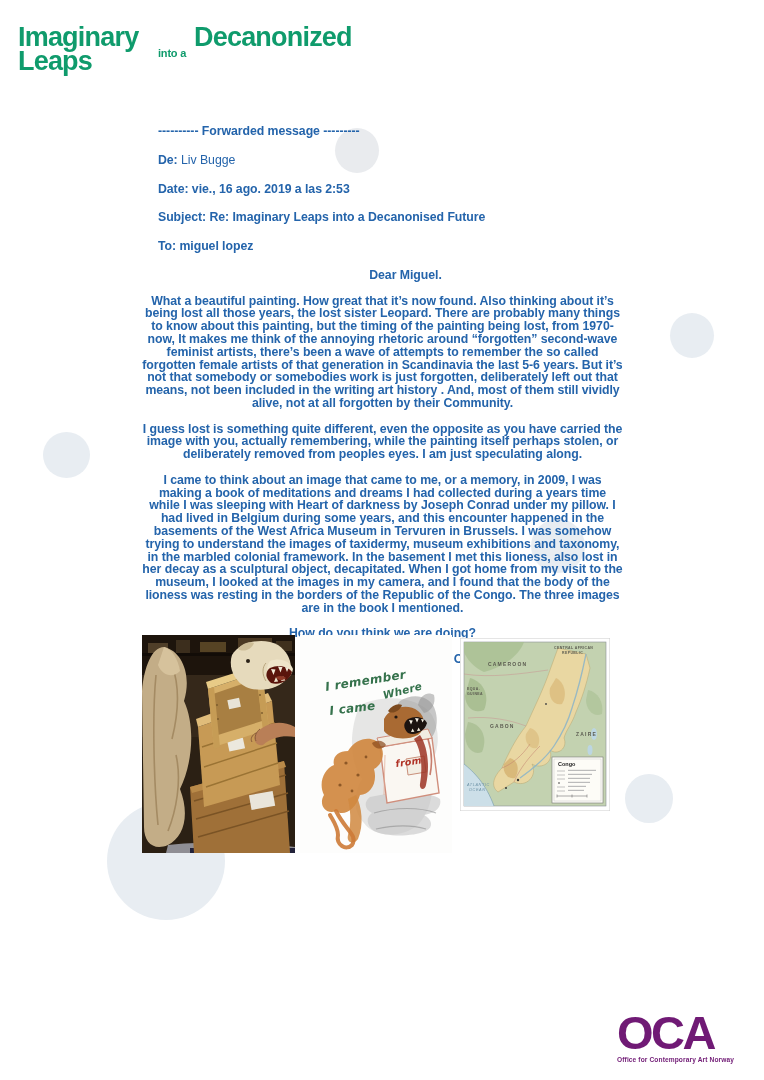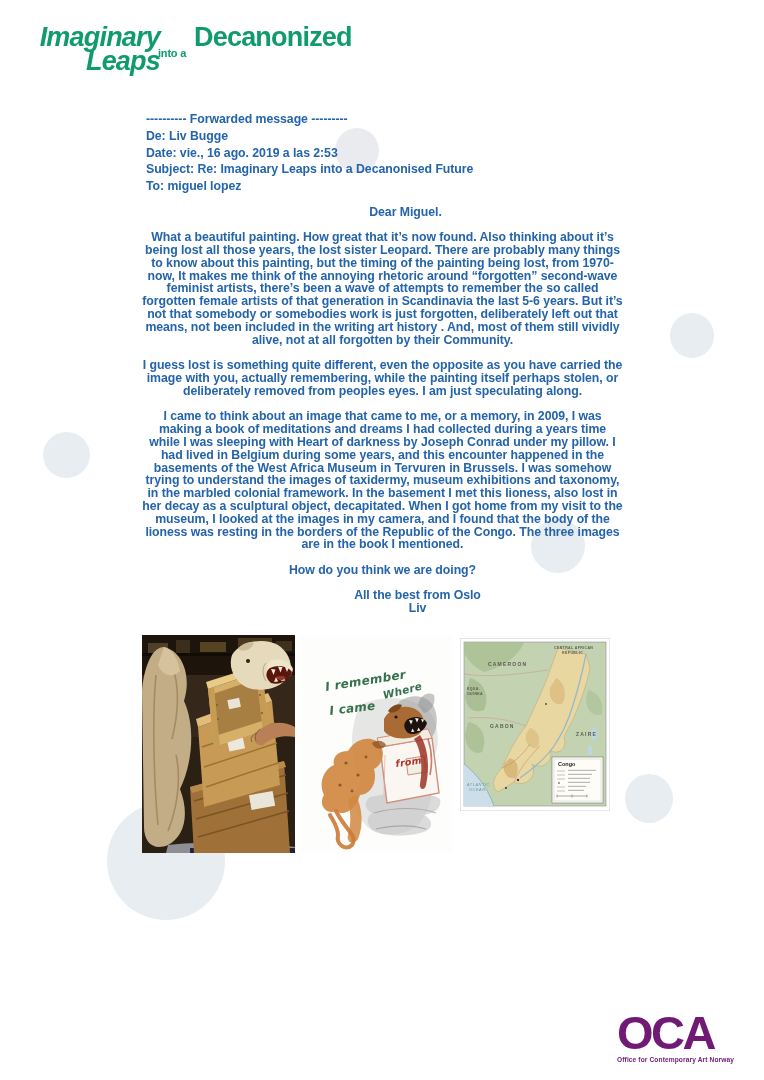--- a/index.html
+++ b/index.html
@@ -9,34 +9,34 @@
   .circle{position:absolute;border-radius:50%;background:#e8edf2;z-index:0;}
   .c1{left:335px;top:128px;width:44px;height:45px;background:#e9ebee;}
   .c2{left:670px;top:313px;width:44px;height:45px;}
   .c3{left:43px;top:432px;width:47px;height:46px;}
   .c4{left:531px;top:519px;width:54px;height:54px;}
   .c5{left:625px;top:774px;width:48px;height:49px;}
   .c6{left:107px;top:802px;width:118px;height:118px;}
 
   
   .masthead{position:absolute;z-index:1;color:#0f9b6c;font-weight:700;}
-  .title-left{left:18px;top:25px;width:142px;text-align:right;
-              font-size:27px;line-height:24px;letter-spacing:-0.8px;font-style:italic;}
+  .title-left{left:18px;top:25px;width:142px;text-align:left;
+              font-size:27px;line-height:24px;letter-spacing:-0.8px;}
   .title-conn{left:158px;top:47px;font-size:11px;letter-spacing:-0.2px;}
   .title-right{left:194px;top:25px;width:194px;text-align:left;
                font-size:27px;line-height:24px;letter-spacing:-0.8px;}
   .title-line{display:block;}
 
   
   .email{position:absolute;z-index:1;left:142px;top:109px;width:481px;
          color:#2464ab;font-size:12.3px;line-height:12.8px;font-weight:600;
          letter-spacing:-0.05px;}
   .email p{margin:0 0 12.8px 0;text-align:center;}
-  .email .meta{margin:4px;}
-  .meta-name{font-weight:700;}
+  .email .meta{margin:16px;}
+  .meta-name{font-weight:400;}
   .indent{padding-left:46px;}
   .greeting{margin-top:12.6px !important;}
   .body-p{text-align:justify;}
   .signoff{margin-bottom:0 !important;}
   .sig-line{display:block;margin-left:24px;}
 
   
   .fig{position:absolute;z-index:1;margin:0;padding:0;}
   .fig svg{display:block;width:100%;height:100%;}
   .fig-photo{left:142px;top:635px;width:153px;height:218px;}

